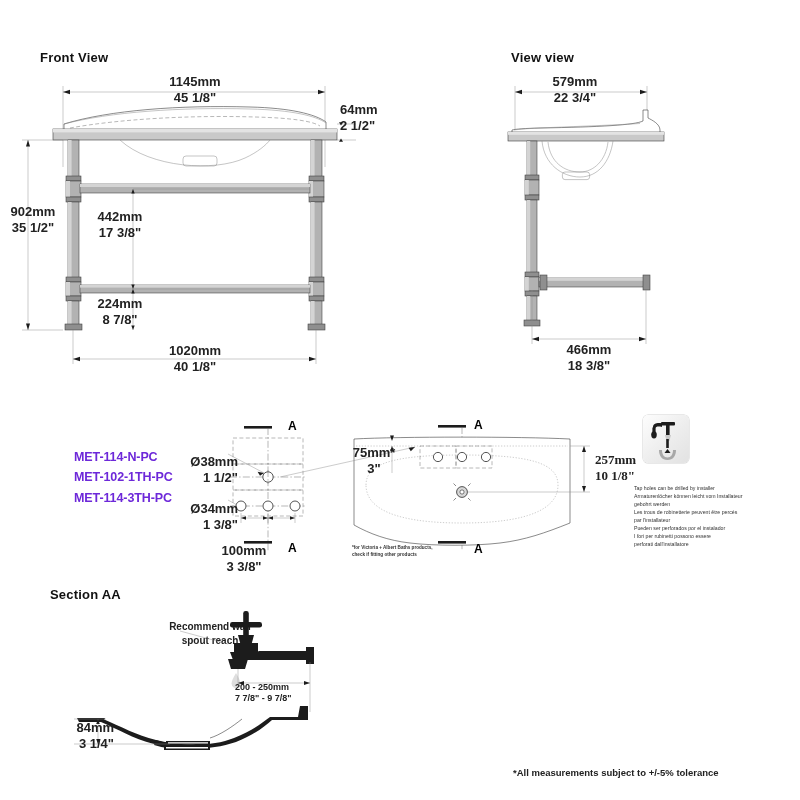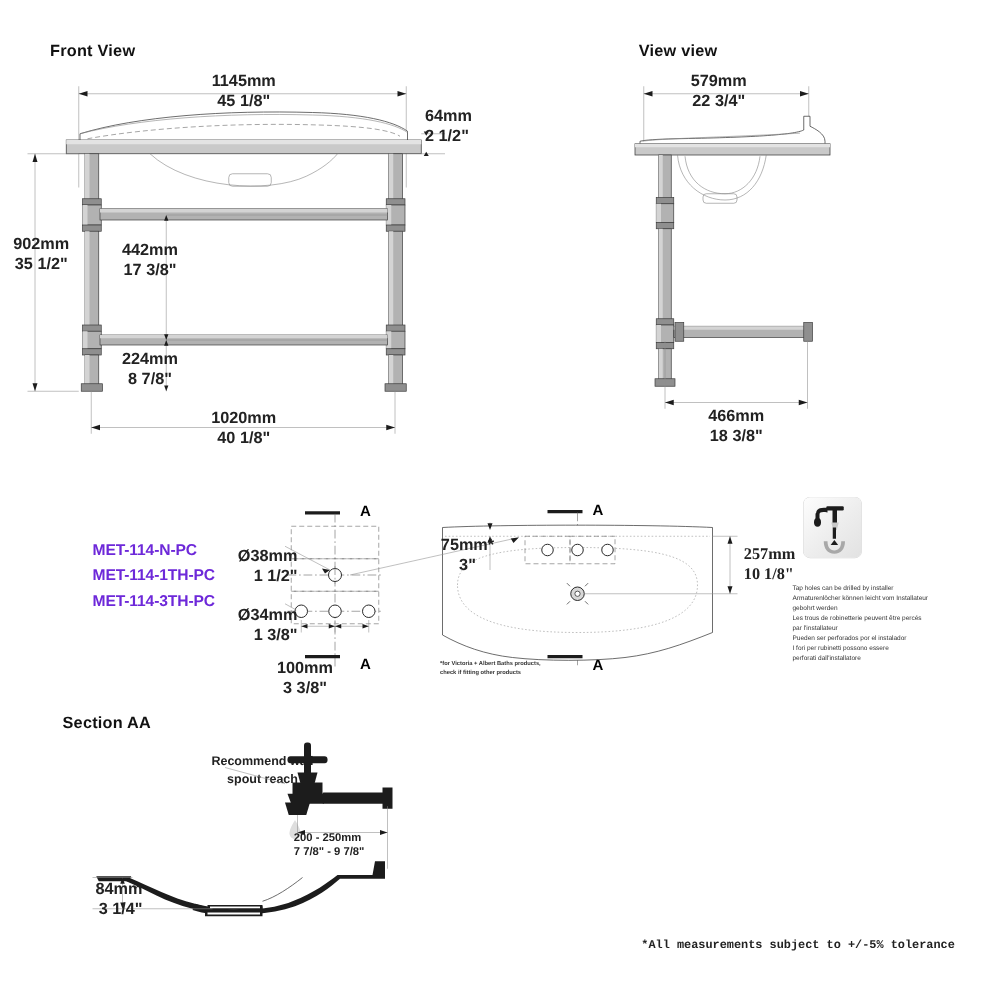--- a/index.html
+++ b/index.html
@@ -2,42 +2,42 @@
 <html><head>
 <meta charset="utf-8">
 <style>
   html,body{margin:0;padding:0;background:#ffffff;}
   body{
     width:800px;height:800px;position:relative;overflow:hidden;
     font-family:"Liberation Sans", sans-serif;
     color:#1a1a1a;
     -webkit-font-smoothing:antialiased;
   }
-  .abs{position:absolute;}
+  .abs{position:absolute;margin-top:17px;}
   .heading{
     font-weight:bold;font-size:13px;letter-spacing:.2px;color:#111;
   }
   .dim{
     font-size:13px;font-weight:bold;color:#222;line-height:1.25;
     text-align:center;white-space:nowrap;
   }
   .dim.l{text-align:left;}
   .dim.r{text-align:right;}
   .model{
     font-size:12.5px;font-weight:bold;color:#6d28d9;line-height:1.62;
     letter-spacing:-.1px;
   }
   .tiny{
     font-size:5.2px;color:#333;line-height:1.55;font-weight:normal;
   }
   .foot{
     font-size:4.6px;color:#333;line-height:1.45;font-weight:bold;
   }
   .tol{
-    font-size:9.5px;font-weight:bold;color:#222;font-family:Liberation Mono, monospace;
+    font-size:9.5px;font-weight:bold;color:#222;
   }
   .lbl-A{font-size:12px;font-weight:bold;color:#000;}
   svg{display:block;overflow:visible;}
   .ln{stroke:#3c3c3c;stroke-width:.6;fill:none;}
   .ln-thin{stroke:#8a8a8a;stroke-width:.5;fill:none;}
   .ln-dash{stroke:#7d7d7d;stroke-width:.55;fill:none;stroke-dasharray:4 2.4;}
   .ln-dot{stroke:#9a9a9a;stroke-width:.5;fill:none;stroke-dasharray:1.3 1.6;}
   .ln-ext{stroke:#8e8e8e;stroke-width:.45;fill:none;}
   .ln-cl{stroke:#6d6d6d;stroke-width:.5;fill:none;stroke-dasharray:7 2.2 1.4 2.2;}
   .pipe-fill{fill:#b2b2b2;}
@@ -230,21 +230,21 @@
   <div>22 3/4"</div>
 </div>
 
 <div class="abs dim" style="left:539px;top:325px;width:100px;">
   <div>466mm</div>
   <div>18 3/8"</div>
 </div>
 
 <div class="abs model" style="left:74px;top:430px;">
   <div>MET-114-N-PC</div>
-  <div>MET-114-1TH-PC</div>
+  <div>MET-102-1TH-PC</div>
   <div>MET-114-3TH-PC</div>
 </div>
 
 <div class="abs" style="left:200px;top:398px;width:130px;height:150px;">
   <svg width="130" height="150" viewBox="0 0 130 150">
 
     <path class="blk" d="M44 11 h28 v2.6 h-28 z"></path>
     <path class="ln-cl" d="M68 13 L68 136"></path>
 
     <path class="ln-dash" d="M33 23 h70 v26 h-70 z"></path>

